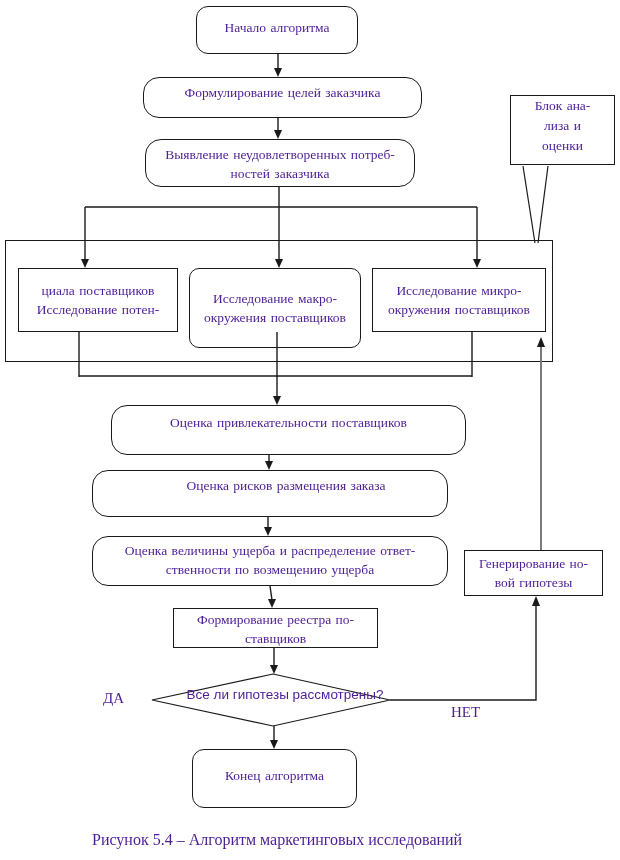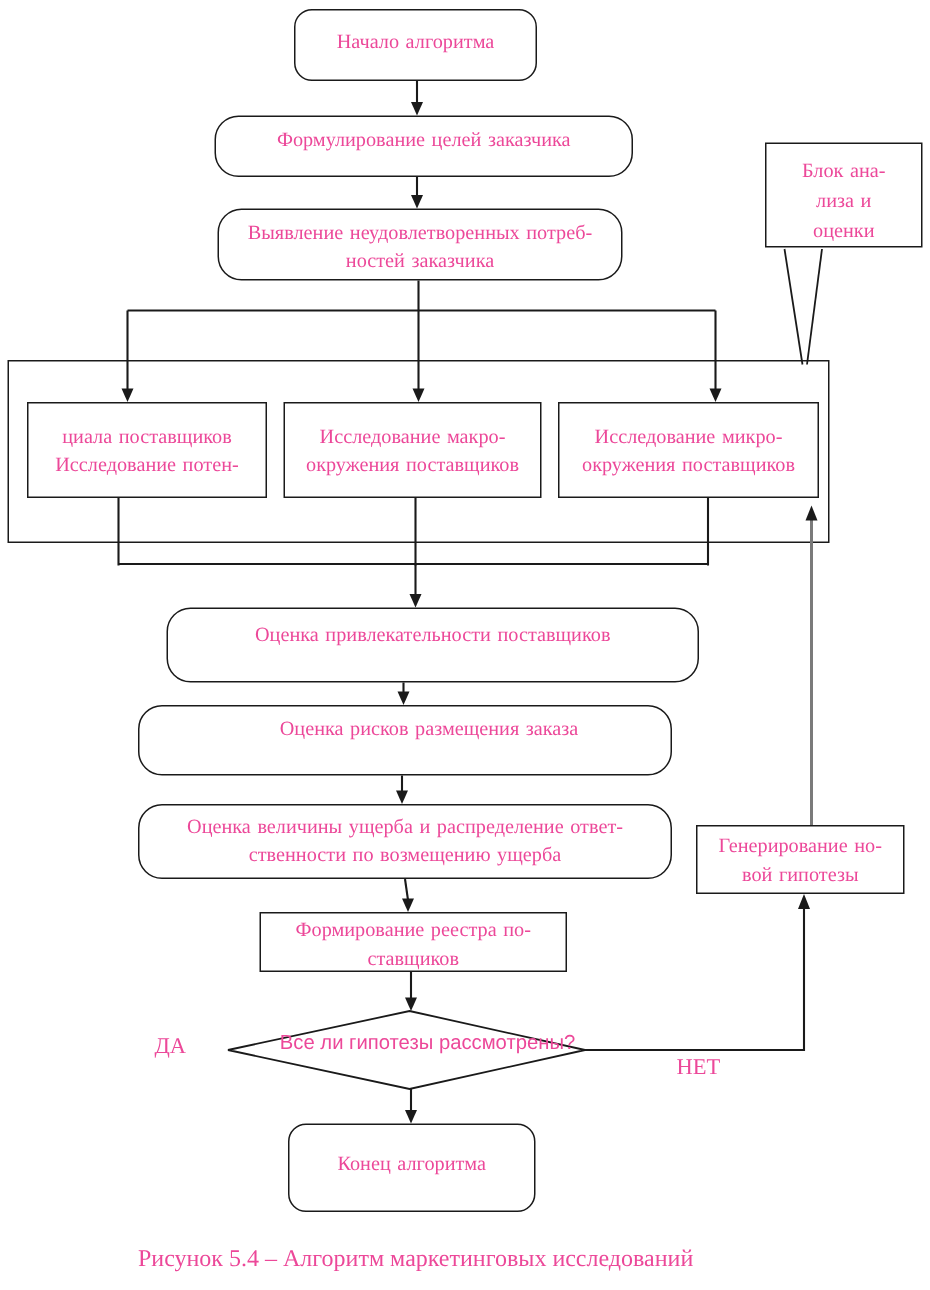--- a/index.html
+++ b/index.html
@@ -1,26 +1,26 @@
 <!DOCTYPE html>
 <html><head>
 <meta charset="utf-8">
 <style>
   html,body{margin:0;padding:0;background:#ffffff;}
   .stage{position:relative;width:620px;height:860px;background:#ffffff;overflow:hidden;
-         font-family:"Liberation Serif","DejaVu Serif",serif;color:#ec4899;}
+         font-family:"Liberation Serif","DejaVu Serif",serif;color:#4c1d95;}
   .node{position:absolute;border:1.5px solid #1a1a1a;box-sizing:border-box;
         display:flex;flex-direction:column;align-items:center;
         font:13.5px/19px "Liberation Serif","DejaVu Serif",serif;
         text-align:center;background:transparent;z-index:1;word-spacing:1px;}
   .node .ln{white-space:nowrap;}
   .rounded{border-radius:12px;justify-content:center;padding-bottom:6px;}
   .top-pad{padding-top:5px;border-radius:16px;}
   .v-center{justify-content:center;}
-  .callout{line-height:20px;justify-content:flex-end;}
+  .callout{line-height:20px;justify-content:flex-start;}
   .outline{position:absolute;border:1.5px solid #1a1a1a;box-sizing:border-box;z-index:0;}
   .connectors{position:absolute;left:0;top:0;z-index:2;pointer-events:none;}
   .decision-label{position:absolute;left:175px;top:687px;width:220px;text-align:center;
         font:13.5px "Liberation Sans","DejaVu Sans",sans-serif;z-index:3;white-space:nowrap;}
   .edge-label{position:absolute;font:15px "Liberation Serif","DejaVu Serif",serif;z-index:3;text-align:center;}
   .lbl-yes{left:103px;top:690px;}
   .lbl-no{left:451px;top:704px;}
   .caption{position:absolute;left:92px;top:831px;font:16px "Liberation Serif","DejaVu Serif",serif;
         white-space:nowrap;z-index:1;}
 </style>
@@ -48,21 +48,21 @@
     <div class="ln">Блок ана-</div>
     <div class="ln">лиза и</div>
     <div class="ln">оценки</div>
   </div>
 
   <div class="node v-center" style="left:18px;top:268px;width:160px;height:64px;">
     <div class="ln">циала поставщиков</div>
     <div class="ln">Исследование потен-</div>
   </div>
 
-  <div class="node v-center" style="left:189px;top:268px;width:172px;height:64px;">
+  <div class="node v-center" style="left:189px;top:268px;width:172px;height:80px;border-radius:10px;">
     <div class="ln">Исследование макро-</div>
     <div class="ln">окружения поставщиков</div>
   </div>
 
   <div class="node v-center" style="left:372px;top:268px;width:174px;height:64px;">
     <div class="ln">Исследование микро-</div>
     <div class="ln">окружения поставщиков</div>
   </div>
 
   <div class="node top-pad" style="left:92px;top:405px;width:355px;height:50px;padding-top:7px;margin-left:19px;">

